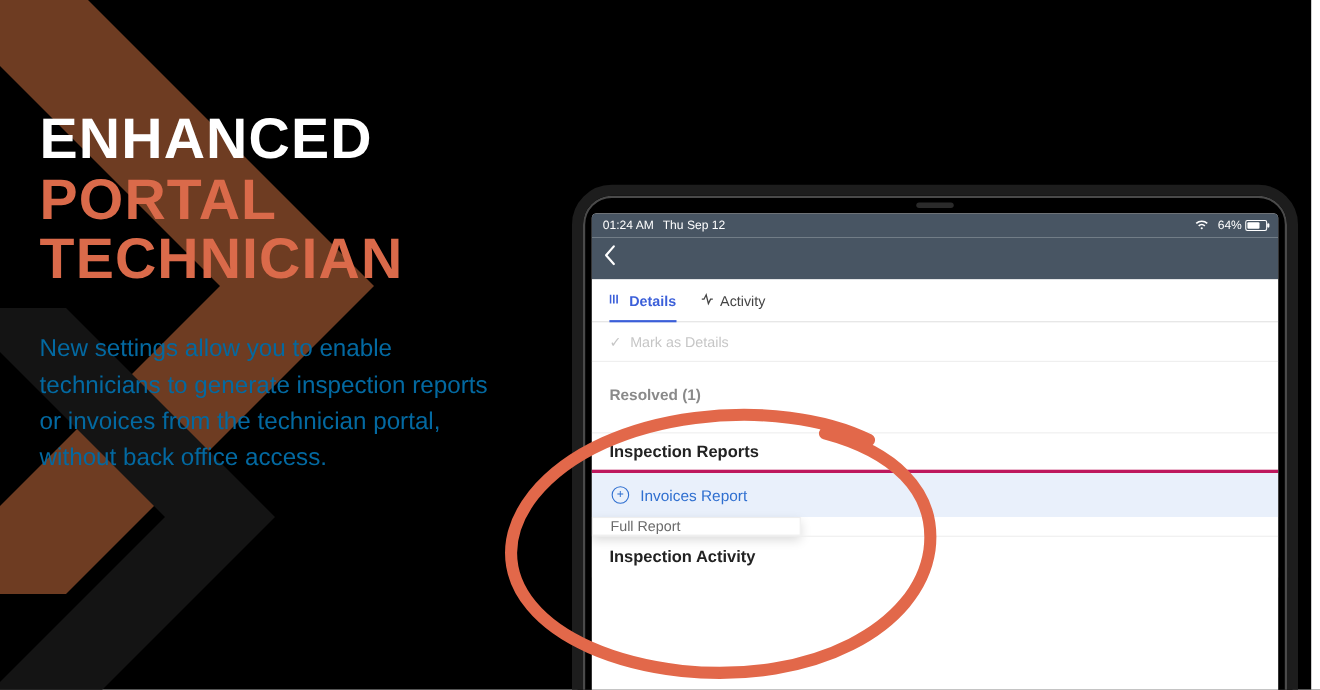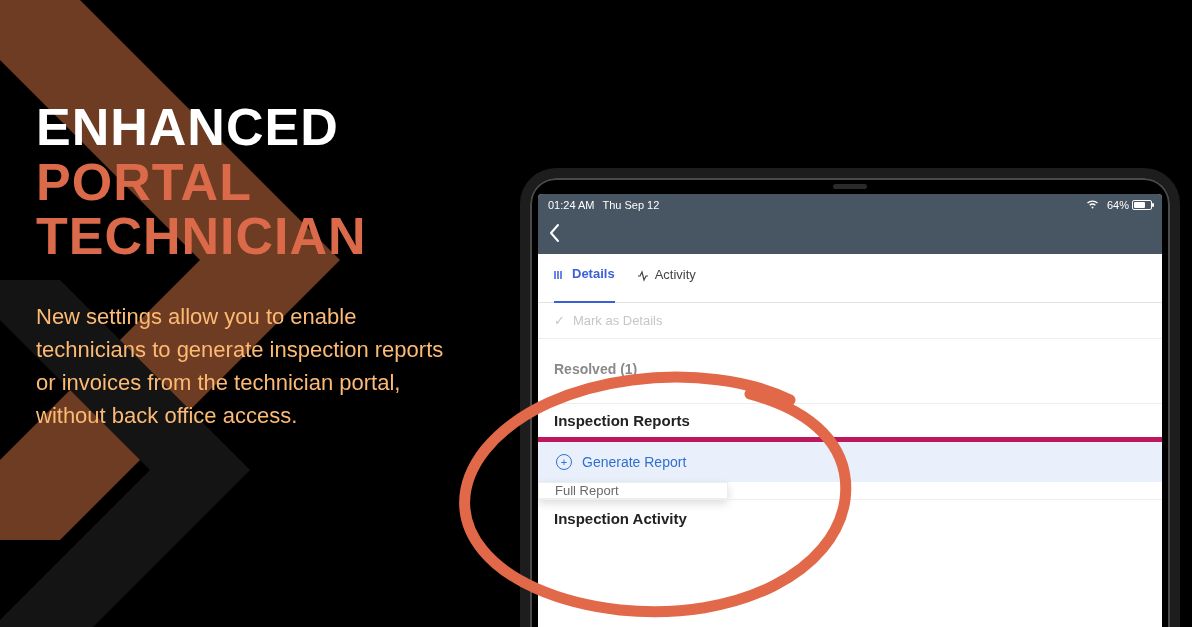--- a/index.html
+++ b/index.html
@@ -7,50 +7,50 @@
   .stage { position: relative; width: 1192px; height: 627px; background: #000; }
 
   
   .chev { position: absolute; }
   .chev svg { display:block; }
 
   
   .copy { position: absolute; left: 36px; top: 100px; width: 460px; color: #fff; }
   .title1 { font-size: 52px; font-weight: 800; letter-spacing: 1px; line-height: 1.05; }
   .title2 { font-size: 52px; font-weight: 800; letter-spacing: 1px; line-height: 1.05; color: #da6a4a; }
-  .body { margin-top: 36px; font-size: 22px; line-height: 1.5; font-weight: 400; color: #fdba74; max-width: 420px; }
+  .body { margin-top: 36px; font-size: 22px; line-height: 1.5; font-weight: 400; color: #0369a1; max-width: 420px; }
 
   
   .tablet { position: absolute; right: 12px; top: 168px; width: 660px; height: 500px; background: #000; border: 10px solid #1d1d1d; border-radius: 36px; box-shadow: 0 0 0 2px #4a4a4a inset; overflow: hidden; }
   .bezel-dot { position:absolute; top:6px; left:50%; transform:translateX(-50%); width:34px; height:5px; background:#2a2a2a; border-radius:3px; }
   .screen { position:absolute; left:8px; right:8px; top:16px; bottom:8px; background:#fff; border-radius:4px; overflow:hidden; }
 
   .statusbar { height:22px; background:#485563; color:#fff; font-size:11px; display:flex; align-items:center; padding:0 10px; justify-content:space-between; }
   .status-left, .status-right { display:flex; gap:8px; align-items:center; }
   .battery { display:inline-flex; align-items:center; gap:3px; }
   .batt-shell { width:20px; height:10px; border:1px solid #fff; border-radius:2px; position:relative; }
   .batt-shell::after { content:""; position:absolute; right:-3px; top:2px; width:2px; height:4px; background:#fff; border-radius:1px; }
   .batt-fill { position:absolute; left:1px; top:1px; bottom:1px; width:60%; background:#fff; border-radius:1px; }
   .wifi-glyph { font-size:11px; }
 
   .navbar { height:38px; background:#485563; display:flex; align-items:center; padding:0 10px; }
   .back-chev { color:#fff; font-size:20px; cursor:pointer; }
 
   .content { background:#fff; }
   .tabs { display:flex; gap:22px; padding:12px 16px 0 16px; border-bottom:1px solid #e2e2e2; font-size:13px; }
-  .tab { display:flex; align-items:flex-end; gap:6px; padding-bottom:20px; color:#444; cursor:pointer; }
+  .tab { display:flex; align-items:flex-start; gap:6px; padding-bottom:10px; color:#444; cursor:pointer; }
   .tab.active { color:#3b5fd9; font-weight:600; border-bottom:2px solid #3b5fd9; margin-bottom:-1px; }
   .tab-ico { width:12px; height:12px; display:inline-block; }
 
   .mark-row { padding:10px 16px; color:#c6c6c6; font-size:13px; display:flex; align-items:center; gap:8px; border-bottom:1px solid #eee; }
   .check { font-size:13px; }
 
   .resolved { padding:22px 16px 26px 16px; color:#8a8a8a; font-weight:600; font-size:14px; }
 
-  .sec-head { padding:8px 6px 8px 16px; font-size:15px; font-weight:700; color:#222; border-top:1px solid #eee; border-bottom:5px solid #be185d; }
+  .sec-head { padding:8px 6px 8px 16px; font-size:15px; font-weight:700; color:#222; border-top:1px solid #eee; border-bottom:3px solid #be185d; }
 
   .gen-row { background:#e9f0fb; padding:12px 18px; display:flex; align-items:center; gap:10px; color:#2f6fd0; font-size:14px; cursor:pointer; }
   .plus-circ { width:16px; height:16px; border:1.5px solid #2f6fd0; border-radius:50%; display:inline-flex; align-items:center; justify-content:center; font-size:11px; line-height:1; }
 
   .dropdown { width:190px; margin-left:0; background:#fff; box-shadow:0 4px 10px rgba(0,0,0,0.15); border:1px solid #eee; }
   .dd-item { padding:0 16px; font-size:13px; color:#6a6a6a; cursor:pointer; }
 
   .sec-head2 { padding:10px 16px; font-size:15px; font-weight:700; color:#222; border-top:1px solid #eee; }
 
   
@@ -135,21 +135,21 @@
           <span class="check">✓</span>
           <span>Mark as Details</span>
         </div>
 
         <div class="resolved">Resolved (1)</div>
 
         <div class="sec-head">Inspection Reports</div>
 
         <div class="gen-row">
           <span class="plus-circ">+</span>
-          <span>Generate Report</span>
+          <span>Invoices Report</span>
         </div>
 
         <div class="dropdown">
           <div class="dd-item">Full Report</div>
         </div>
 
         <div class="sec-head2">Inspection Activity</div>
       </div>
 
     </div>

